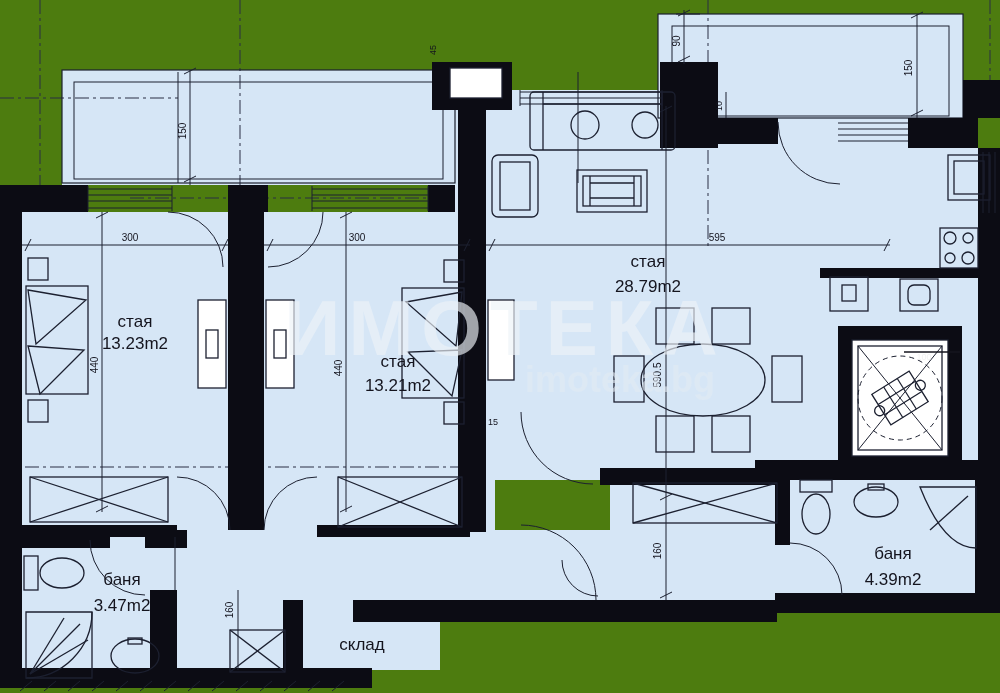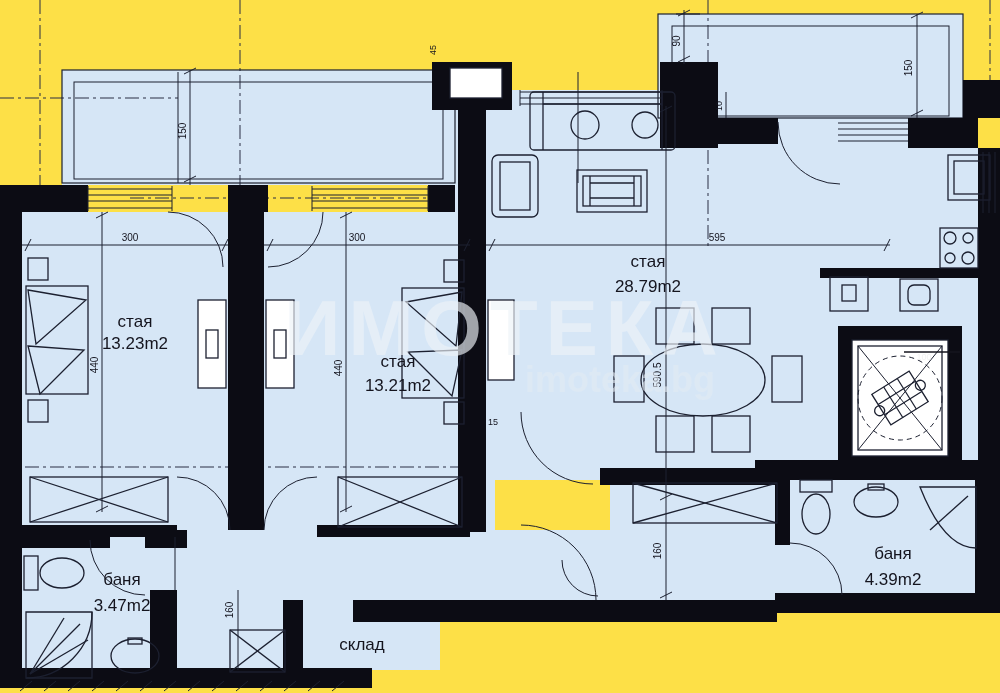--- a/index.html
+++ b/index.html
@@ -1,16 +1,16 @@
 <!DOCTYPE html>
 <html><head>
 <meta charset="utf-8">
 <style>
   html,body{margin:0;padding:0;background:#fff;}
-  #stage{position:relative;width:1000px;height:693px;background:#fde047;overflow:hidden;
+  #stage{position:relative;width:1000px;height:693px;background:#4d7c0f;overflow:hidden;
          font-family:"Liberation Sans", sans-serif;}
   svg{display:block}
   .wall{fill:#0c0c14;stroke:none}
   .floor{fill:#d6e6f6;stroke:none}
   .ln{stroke:#1c2030;stroke-width:1.2;fill:none}
   .thin{stroke:#1c2030;stroke-width:1;fill:none}
   .furn{stroke:#1c2030;stroke-width:1.3;fill:none}
   .furnw{stroke:#1c2030;stroke-width:1.3;fill:#ffffff}
   .axis{stroke:#2a2f45;stroke-width:1;fill:none;stroke-dasharray:14 4 3 4}
   .dash{stroke:#1c2030;stroke-width:1;fill:none;stroke-dasharray:5 4}

